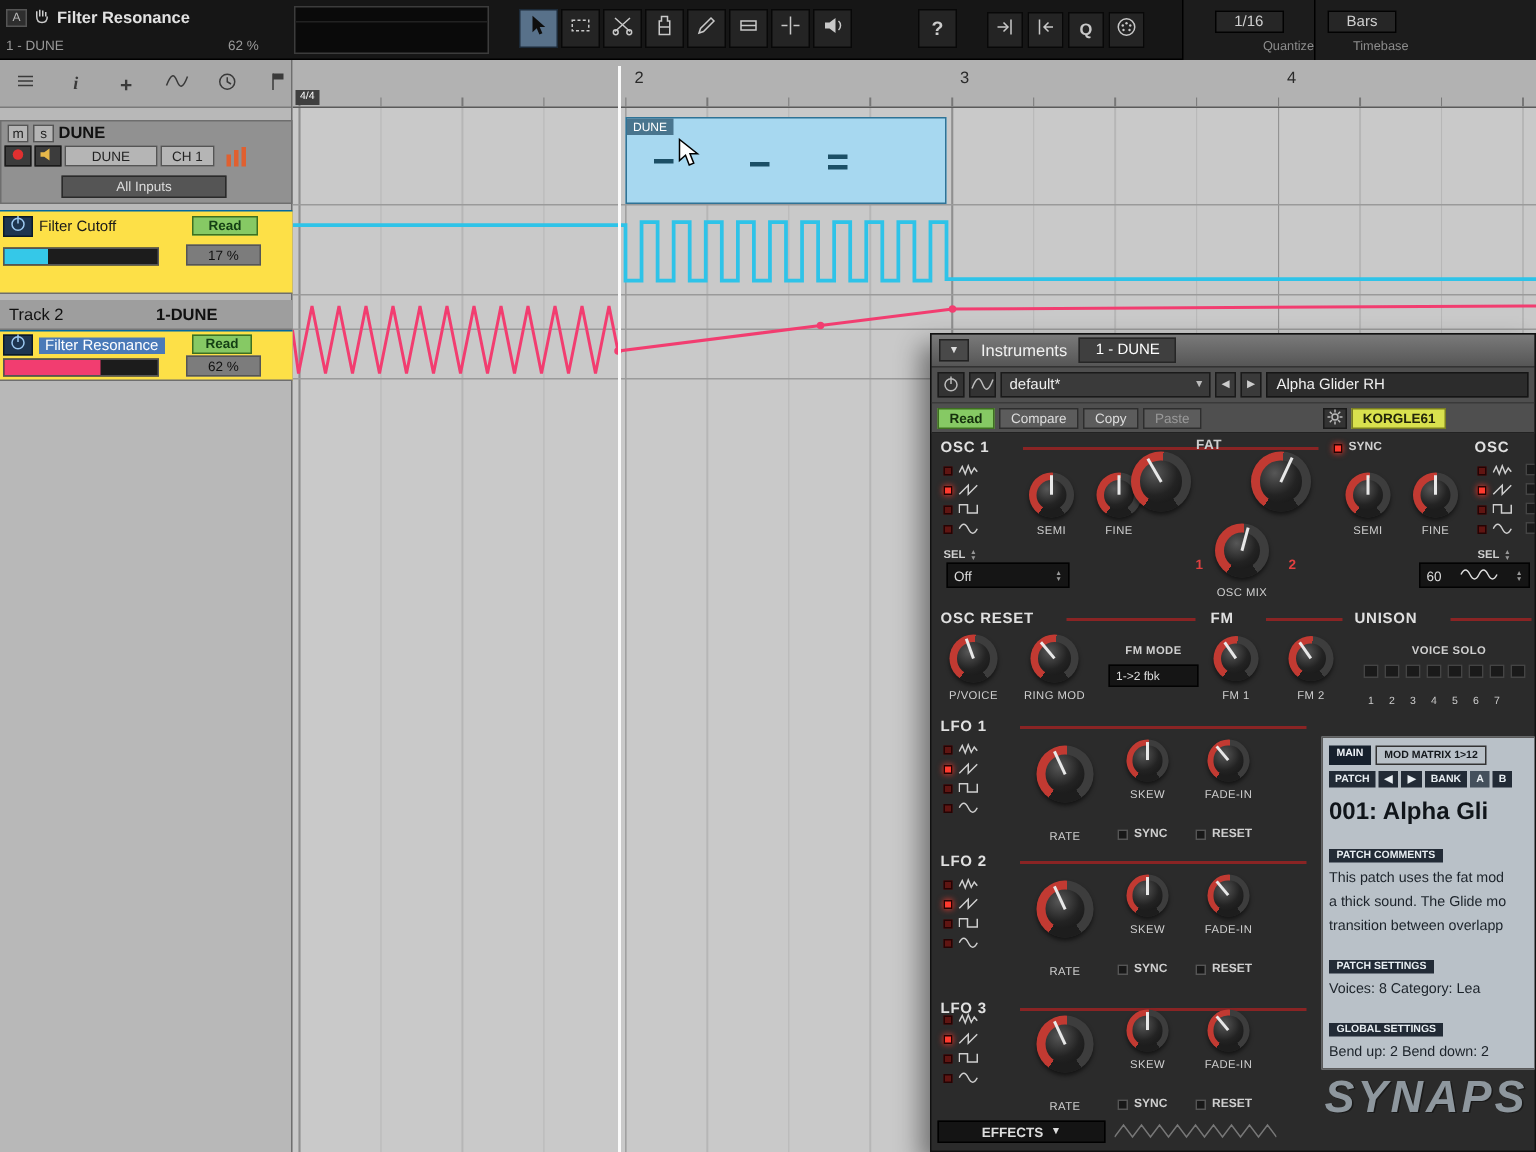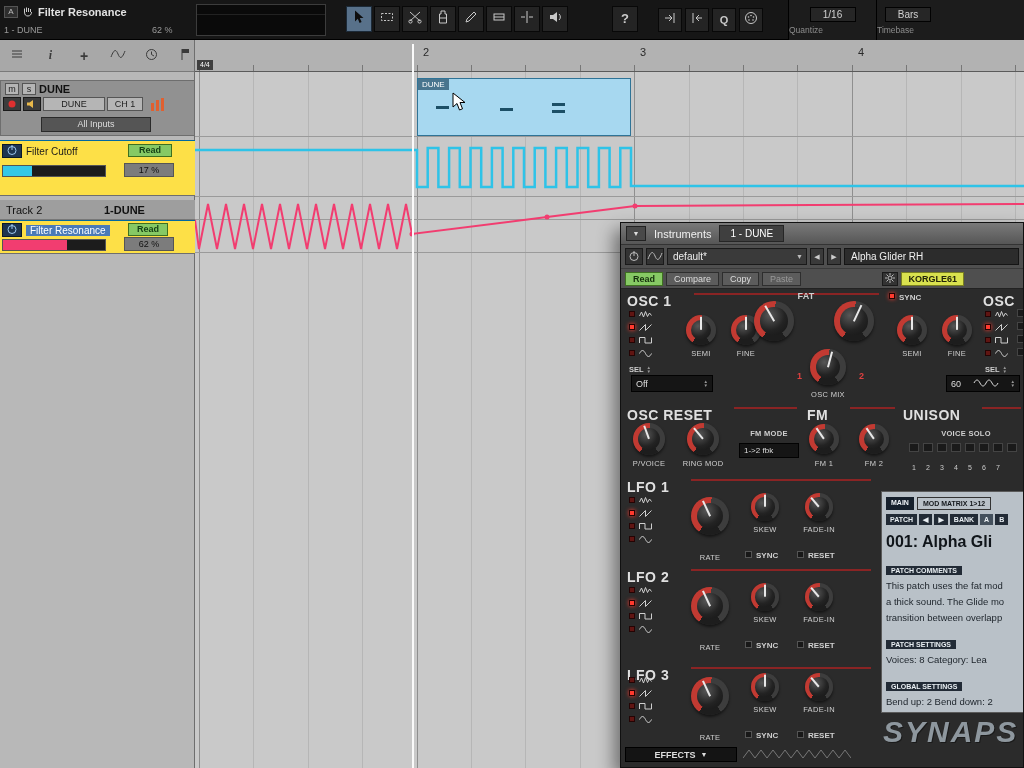--- a/index.html
+++ b/index.html
@@ -18,21 +18,21 @@
 .tools{position:absolute;left:346px;top:6px;display:flex;gap:2px}
 .tool{width:26px;height:26px;background:#242424;border:1px solid #080808;display:flex;align-items:center;justify-content:center;color:#c8c8c8}
 .tool.active{background:#58718a;color:#0e0e0e;border-color:#1c2a38}
 .helpbtn{position:absolute;left:612px;top:6px;width:26px;height:26px;background:#242424;border:1px solid #080808;color:#ccc;font-size:13px;font-weight:bold;text-align:center;line-height:24px}
 .nav{position:absolute;left:658px;top:8px;display:flex;gap:3px}
 .nav .tool{width:24px;height:24px}
 .qtxt{font-size:11px;font-weight:bold}
 #tb-right{position:absolute;left:788px;top:0;width:236px;height:40px;background:#1c1c1c;border-left:1px solid #000;display:flex}
 .tbcol{height:40px;border-right:1px solid #000;padding-top:4px;text-align:center;position:relative}
 .tbval{margin:0 auto;background:#262626;border:1px solid #020202;color:#d0d0d0;font-size:10px;height:15px;line-height:13px;padding:0 6px;display:inline-block;min-width:46px}
-.tblab{font-size:8.5px;color:#8d8d8d;margin-top:3px;display:flex;align-items:center;justify-content:flex-start;gap:3px}
+.tblab{font-size:8.5px;color:#8d8d8d;margin-top:3px;display:flex;align-items:center;justify-content:flex-end;gap:3px}
 .snapicon{width:7px;height:7px;background:#3b8fd4;display:inline-block}
 
 #leftpanel{position:absolute;left:0;top:40px;width:195px;height:728px;background:#b8b8b8;border-right:1px solid #6e6e6e;z-index:4}
 .iconsrow{height:32px;background:#a8a8a8;border-bottom:1px solid #7a7a7a;display:flex;align-items:center;gap:16px;padding-left:8px;color:#3a3a3a}
 .iconsrow .ic{width:18px;text-align:center;font-size:12px;font-weight:bold}
 .trackblk{position:absolute;left:0;top:40px;width:195px;height:56px;background:#919191;border:1px solid #6e6e6e}
 .msbox{width:14px;height:12px;background:#b5b5b5;border:1px solid #555;font-size:9px;color:#222;text-align:center;line-height:10px}
 .tname{font-size:11px;font-weight:bold;color:#111}
 .smbtn{height:14px;background:#3c3c3c;border:1px solid #1a1a1a;display:flex;align-items:center;justify-content:center}
 .iobox{height:14px;background:#b5b5b5;border:1px solid #555;font-size:9px;color:#222;text-align:center;line-height:12px}
@@ -72,34 +72,34 @@
 .presetdd{width:140px;height:17px;background:#3a3a3a;border:1px solid #1a1a1a;color:#eee;font-size:10px;line-height:15px;padding:0 5px;position:relative}
 .presetdd i{position:absolute;right:3px;top:0;font-size:7px;color:#bbb;font-style:normal}
 .arrbtn{width:14px;height:17px;background:#3a3a3a;border:1px solid #1a1a1a;color:#ccc;font-size:7px;text-align:center;line-height:15px}
 .patchdisp{flex:1;height:17px;background:#2c2c2c;border:1px solid #151515;color:#f0f0f0;font-size:10px;line-height:15px;padding:0 6px}
 .prow3{position:absolute;left:0;top:46px;width:100%;height:20px;background:#4f4f4f;border-bottom:1px solid #222;display:flex;align-items:center;gap:3px;padding:0 4px}
 .cbtn{height:14px;background:#5c5c5c;border:1px solid #2e2e2e;color:#ddd;font-size:9px;line-height:12px;padding:0 7px}
 .cbtn.green{background:#86c964;border-color:#3e7020;color:#15300d;font-weight:bold}
 .cbtn.dis{color:#999}
 .korgle{height:14px;background:#d9e14e;border:1px solid #7a7f20;color:#23250a;font-size:9px;font-weight:bold;line-height:12px;padding:0 6px}
 .pbody{position:absolute;left:0;top:66px;right:0;bottom:0;background:#2b2b2b}
-.phead{position:absolute;display:flex;gap:22px;color:#e0e0e0;font-size:14px;font-weight:bold;letter-spacing:.5px}
+.phead{position:absolute;display:flex;align-items:center;gap:22px;color:#e0e0e0;font-size:10px;font-weight:bold;letter-spacing:.5px}
 .phead .hline{height:2px;background:#8a2424;flex:1}
 .plab{position:absolute;font-size:7.5px;color:#cfcfcf;text-align:center;letter-spacing:.3px}
 .knob{position:absolute;border-radius:50%;background:conic-gradient(from 215deg,#c23a32 0 150deg,#3d3d3d 150deg 290deg,#1d1d1d 290deg 360deg);box-shadow:0 2px 3px rgba(0,0,0,.55)}
 .knob::before{content:"";position:absolute;inset:16%;border-radius:50%;background:radial-gradient(circle at 35% 30%,#575757,#232323 55%,#141414)}
 .kptr{position:absolute;left:50%;top:50%;width:2px;height:44%;background:#e8e8e8;transform-origin:0 0;transform:rotate(var(--rot,0deg)) translate(-1px,-100%)}
 .wsel{position:absolute;display:flex;flex-direction:column;gap:4px}
 .wrow{display:flex;align-items:center;gap:4px;height:9px;color:#cfcfcf}
 .led{width:6px;height:6px;background:#601512;border:1px solid #240404;display:inline-block}
 .led.on{background:#ff3a2e;box-shadow:0 0 4px #ff3a2e}
 .selrow{position:absolute;display:flex;align-items:center;gap:3px;font-size:7.5px;color:#cfcfcf;font-weight:bold}
 .spin{display:flex;flex-direction:column;line-height:4px;font-size:4.5px;color:#999}
 .ddbox{position:absolute;background:#151515;border:1px solid #020202;color:#ddd;font-size:9px;display:flex;align-items:center;padding:0 4px;justify-content:space-between}
-.syncrow{position:absolute;display:flex;align-items:flex-start;gap:4px;font-size:8px;color:#cfcfcf;font-weight:bold}
+.syncrow{position:absolute;display:flex;align-items:flex-end;gap:4px;font-size:8px;color:#cfcfcf;font-weight:bold}
 .chk{width:7px;height:7px;background:#181818;border:1px solid #555;display:inline-block}
 .redno{position:absolute;color:#e04040;font-size:9px;font-weight:bold}
 .ubox{width:10px;height:9px;background:#1a1a1a;border:1px solid #444;display:inline-block}
 .unum{width:14px;text-align:center;font-size:7px;color:#ccc;display:inline-block}
 .effbar{position:absolute;left:4px;top:524px;width:112px;height:15px;background:#141414;border:1px solid #000;color:#ddd;font-size:9px;font-weight:bold;display:flex;align-items:center;justify-content:center;gap:5px}
 .effzig{position:absolute;left:122px;top:524px;color:#777}
 #ldisplay{position:absolute;left:260px;top:268px;width:144px;height:222px;background:#b9c1c8;border:1px solid #5a5a5a;overflow:hidden;padding:5px 0 0 4px;color:#1c232a}
 .tabrow{display:flex;gap:3px}
 .dtab{font-size:7px;font-weight:bold;padding:2px 5px}
 .dtab.on{background:#16202c;color:#f0f4f8}

